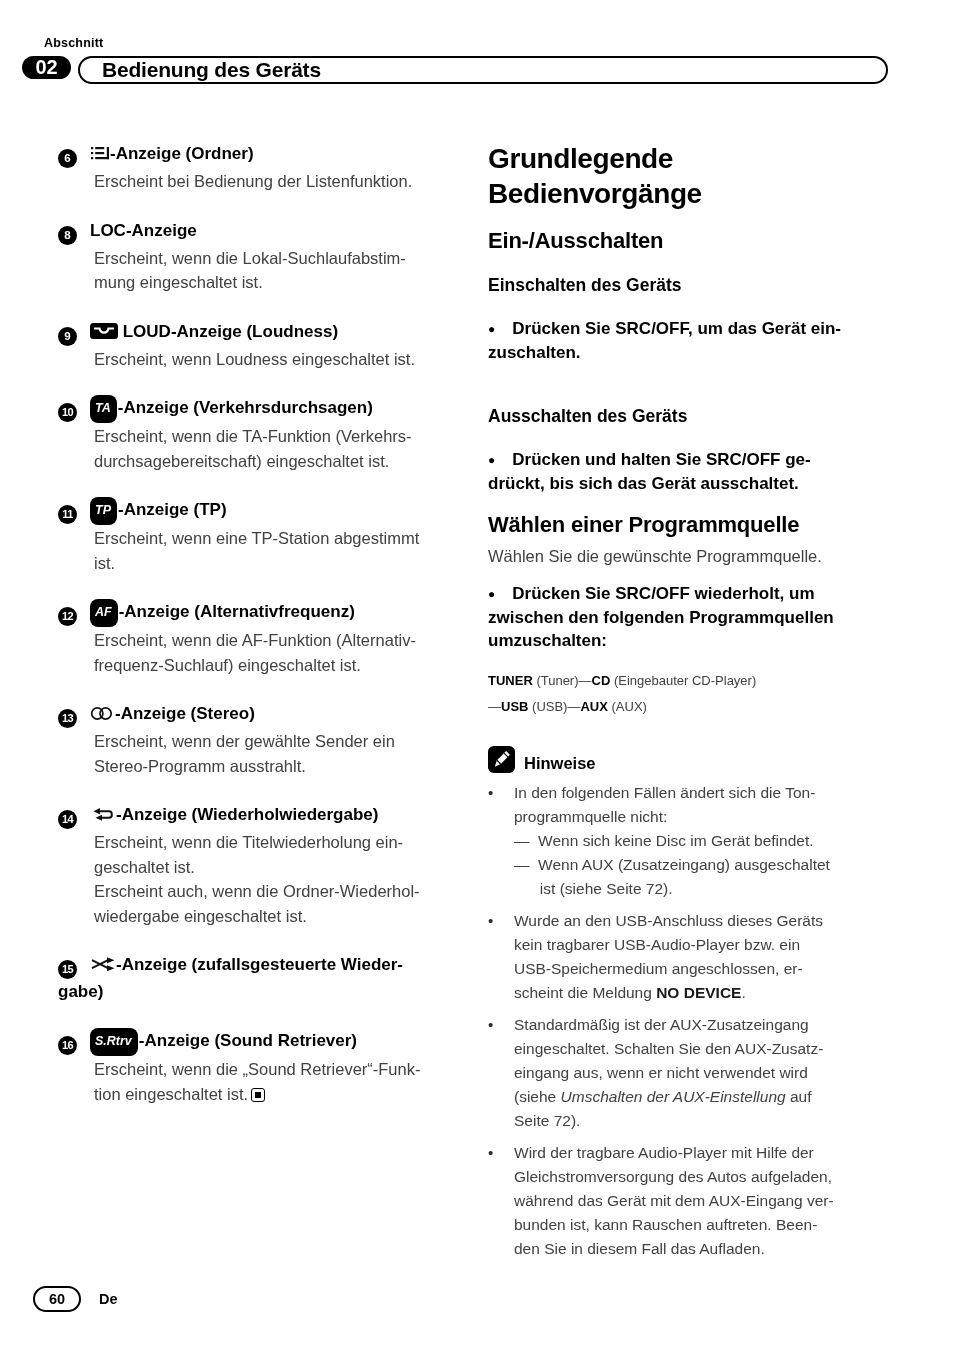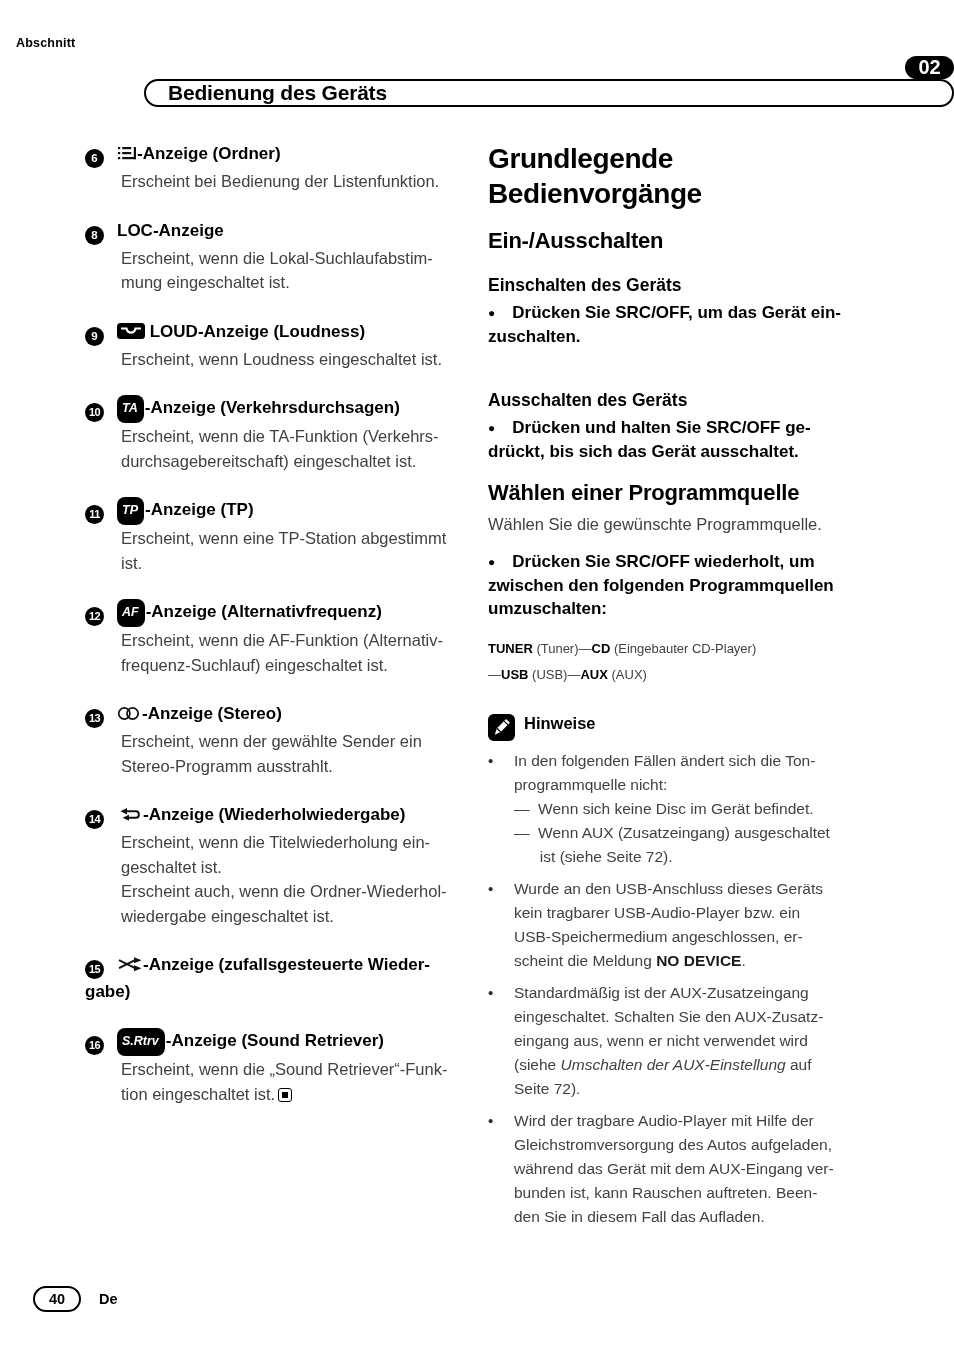--- a/index.html
+++ b/index.html
@@ -3,40 +3,40 @@
 <meta charset="utf-8">
 <style>
   * { margin:0; padding:0; box-sizing:border-box; }
   html,body { background:#ffffff; }
   body {
     width:954px; height:1352px; position:relative; overflow:hidden;
     font-family:"Liberation Sans", sans-serif; color:#000;
   }
   
   .hdr { position:absolute; top:36px; left:0; width:954px; }
-  .hdr-label { margin-left:16px; font-size:12.5px; font-weight:bold; letter-spacing:.2px; }
-  .hdr-row { display:flex; align-items:flex-end; margin-top:6px; height:36px;flex-direction:column; }
+  .hdr-label { margin-left:44px; font-size:12.5px; font-weight:bold; letter-spacing:.2px; }
+  .hdr-row { display:flex; align-items:flex-start; margin-top:6px; height:36px; }
   .hdr-badge {
     width:49px; background:#000; color:#fff; border-radius:13px;
     display:flex; align-items:center; justify-content:center;
     font-size:20px; font-weight:bold; margin-left:22px;
   }
   .hdr-titlebox {
     flex:0 0 auto; width:810px; margin-left:7px; border:2px solid #000; border-radius:17px;
     display:flex; align-items:center; padding-left:22px;
   }
   .hdr-title { font-size:21px; font-weight:bold; letter-spacing:-0.2px; }
 
   
   .cols { position:absolute; top:141px; left:58px; width:872px; display:flex; }
   .col-left  { width:430px; padding-right:14px; }
   .col-right { width:428px; }
 
   
-  .item { margin-bottom:24px;margin-left:27px; }
+  .item { margin-bottom:24px; }
   .item-head { font-size:17px; font-weight:bold; line-height:25px; color:#000; }
   .item-head .t { white-space:pre-wrap; }
   .numcircle {
     display:inline-flex; width:19px; height:19px; border-radius:50%;
     background:#000; color:#fff; align-items:center; justify-content:center;
     font-size:11.5px; font-weight:bold; margin-right:13px; vertical-align:-3px;
   }
   .numcircle.two { font-size:11px; letter-spacing:-0.5px; }
   .desc {
     margin:1px 0 0 36px; font-size:16.5px; font-weight:normal;
@@ -48,29 +48,29 @@
     padding:1px 6px 2px 5px; vertical-align:1px; margin-right:1px;
   }
   .ic { display:inline-block; vertical-align:-2px; }
   .ic svg { display:block; }
 
   
   .main-h { font-size:28px; font-weight:bold; line-height:35px; letter-spacing:-0.4px; white-space:pre-wrap; }
   .sub-h  { font-size:22px; font-weight:bold; margin-top:17px; letter-spacing:-0.2px; }
   .minor-h { font-size:17.5px; font-weight:bold; margin-top:21px; }
   .minor-h.gap-lg { margin-top:42px; }
-  .action { margin-top:5px; font-size:17px; font-weight:bold; line-height:23px; color:#000; }
+  .action { margin-top:21px; font-size:17px; font-weight:bold; line-height:23px; color:#000; }
   .action .atext { white-space:pre-wrap; }
   .action .abullet { font-size:12px; vertical-align:1px; margin-right:17px; }
   .sub-h.gap-xl { }
   .intro { margin-top:9px; font-size:16.5px; color:#414141; }
   .srcline { margin-top:16px; font-size:13px; line-height:26px; color:#414141; white-space:pre-wrap; }
   .srcline .rb { color:#000; }
 
-  .notes-head { margin-top:26px; display:flex; align-items:flex-start; }
+  .notes-head { margin-top:26px; display:flex; align-items:flex-end; }
   .notes-label { font-size:16.5px; font-weight:bold; margin-left:9px; }
   .note { display:flex; margin-top:8px; }
   .note:first-of-type { margin-top:10px; }
   .note-bullet { width:26px; flex:0 0 26px; font-size:15px; color:#2d2d2d; line-height:24px; }
   .note-text { font-size:15.5px; line-height:24px; color:#414141; white-space:pre-wrap; }
   .rb { font-weight:bold; color:#1a1a1a; }
   .ri { font-style:italic; }
 
   .endmark {
     display:inline-block; width:14px; height:14px; border:1.5px solid #000;
@@ -280,15 +280,15 @@
 Gleichstromversorgung des Autos aufgeladen,
 während das Gerät mit dem AUX-Eingang ver-
 bunden ist, kann Rauschen auftreten. Been-
 den Sie in diesem Fall das Aufladen.</span></span>
     </div>
 
   </div>
 </div>
 
 <div class="footer">
-  <div class="page-oval">40</div>
+  <div class="page-oval">60</div>
   <div class="lang">De</div>
 </div>
 
 </body></html>

